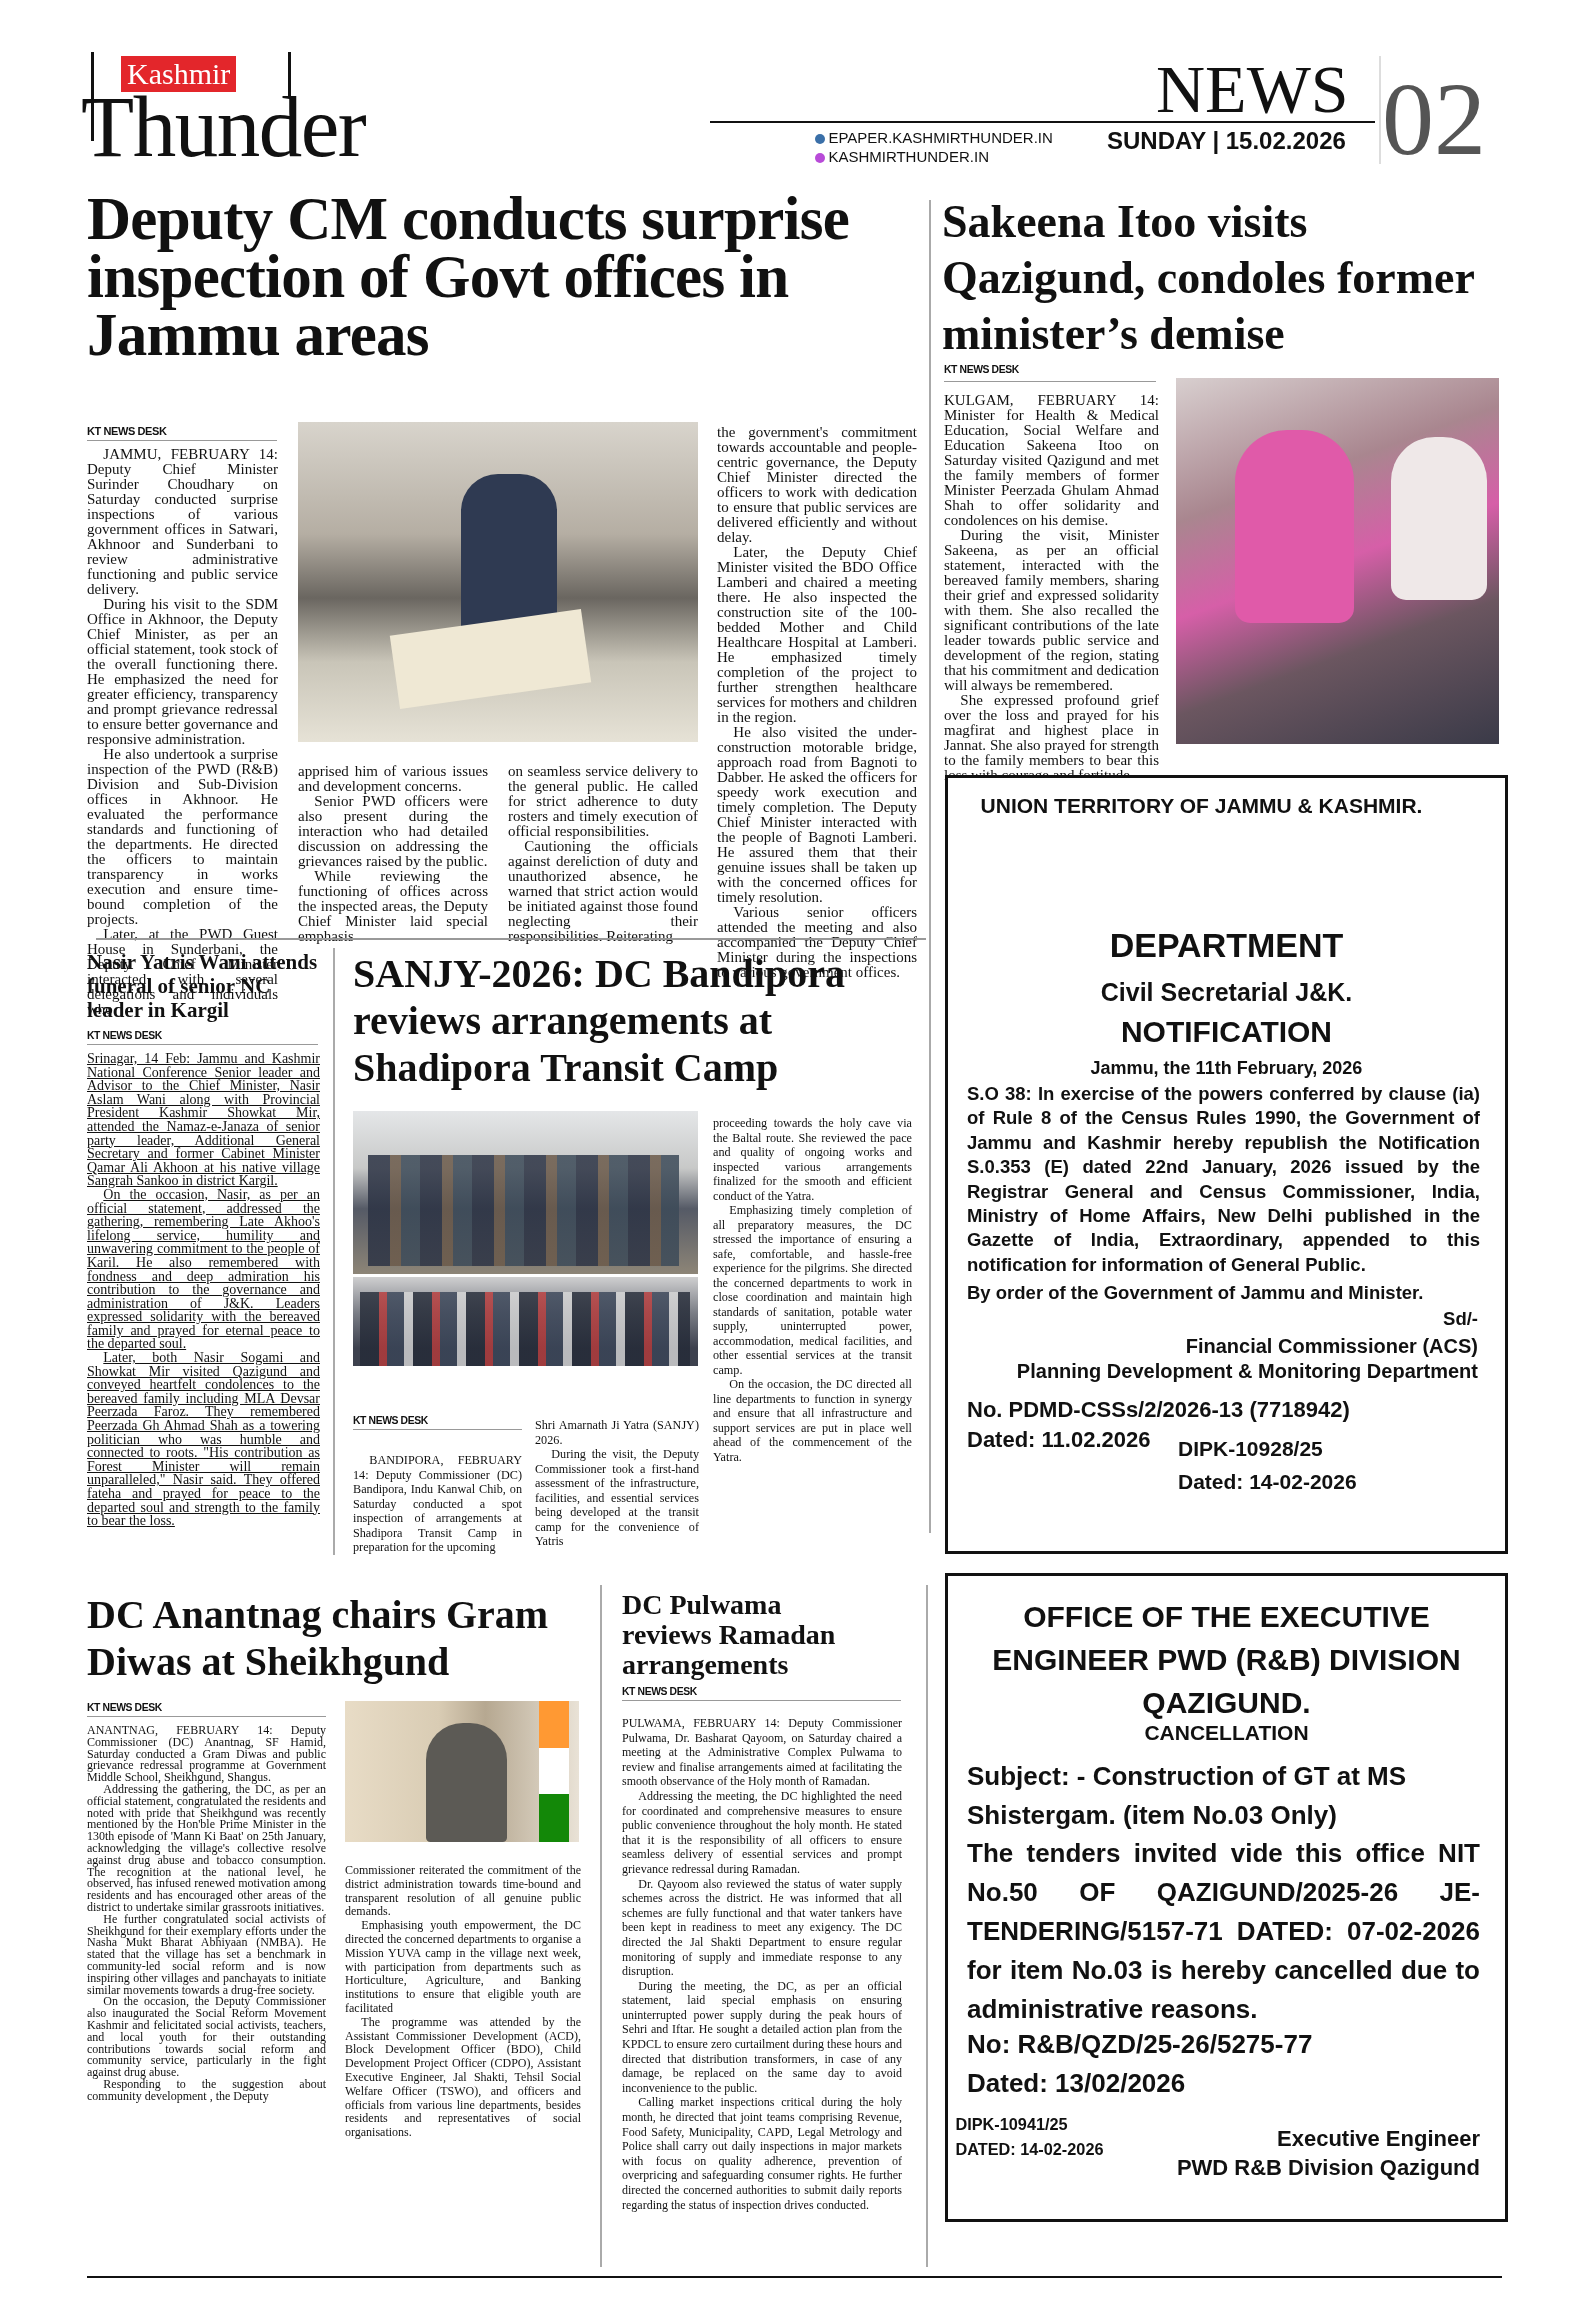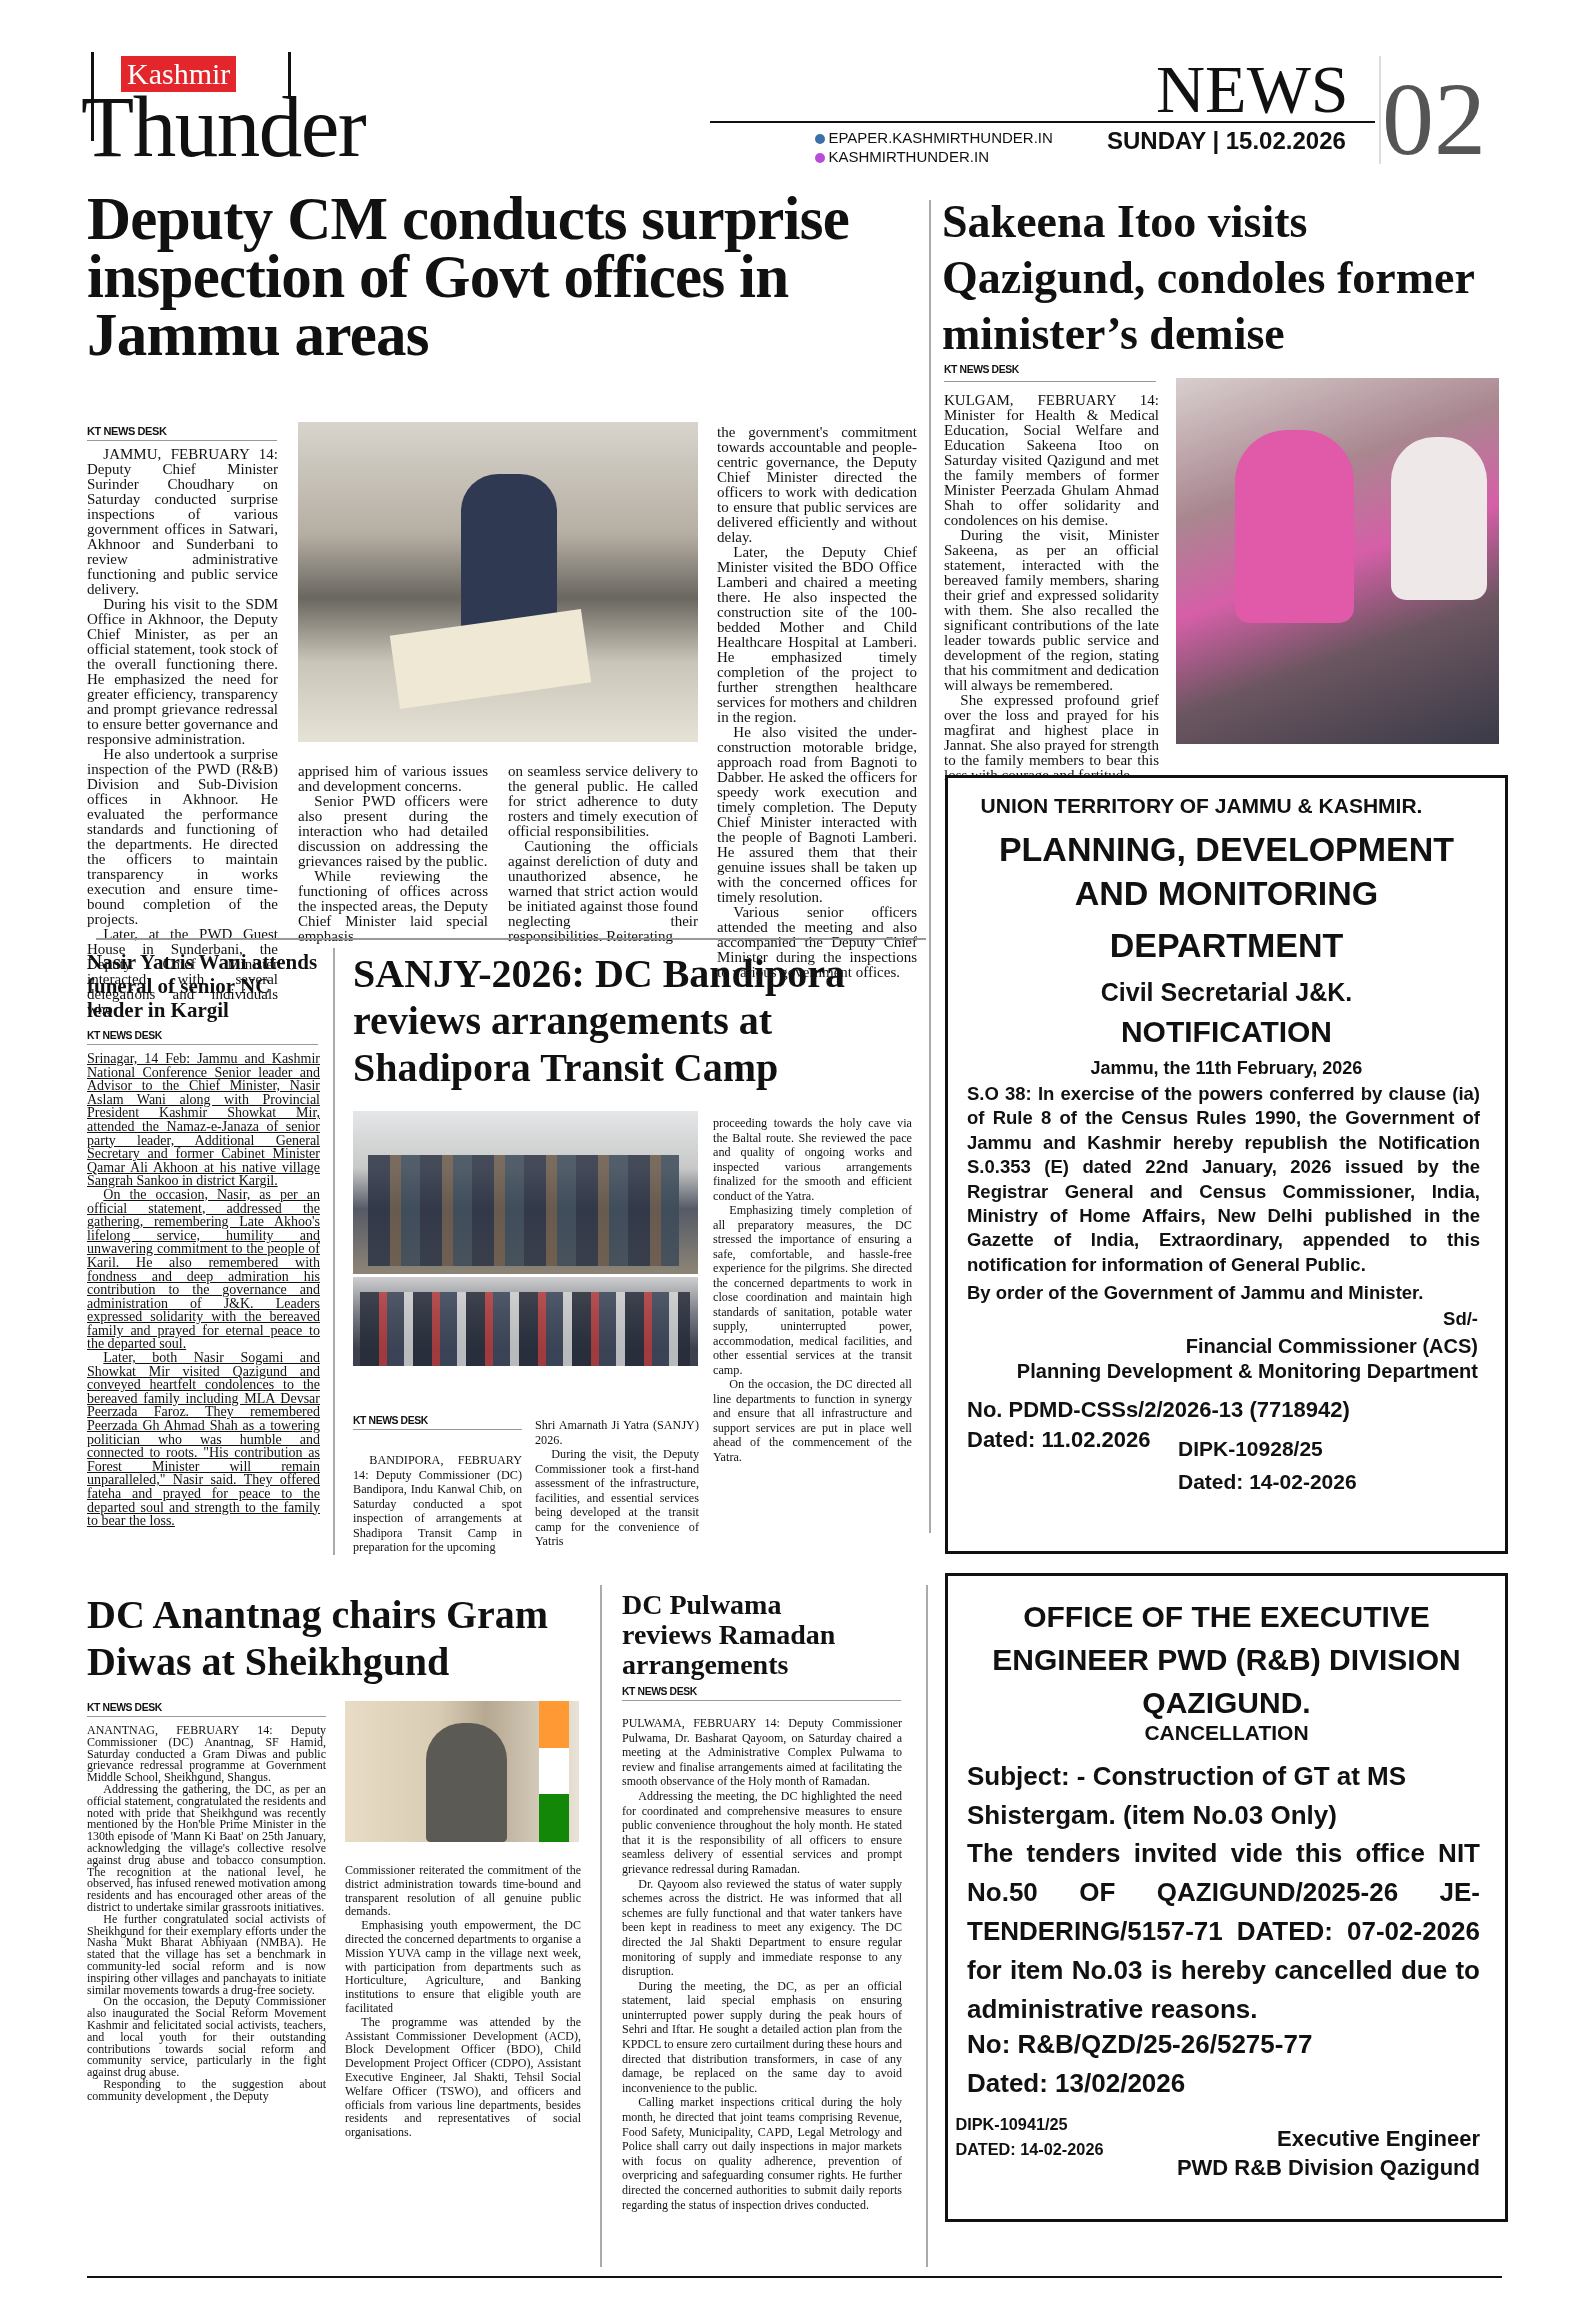--- a/index.html
+++ b/index.html
@@ -89,21 +89,20 @@
   <p>During the visit, Minister Sakeena, as per an official statement, interacted with the bereaved family members, sharing their grief and expressed solidarity with them. She also recalled the significant contributions of the late leader towards public service and development of the region, stating that his commitment and dedication will always be remembered.</p>
   <p>She expressed profound grief over the loss and prayed for his magfirat and highest place in Jannat. She also prayed for strength to the family members to bear this loss with courage and fortitude.</p>
 </div>
 <div class="abs photo" style="left:1176px;top:378px;width:323px;height:366px;background:linear-gradient(160deg,#d8cfcf 0%,#a9868f 30%,#d65fa8 50%,#6b5660 70%,#3a3a48 100%);">
   <div class="abs" style="left:59px;top:52px;width:119px;height:193px;background:#e05aa9;border-radius:52px 52px 15px 15px;"></div>
   <div class="abs" style="left:215px;top:59px;width:96px;height:163px;background:#efe8e8;border-radius:44px 44px 15px 15px;"></div>
 </div>
 
 <div class="abs ad-box" style="left:945px;top:775px;width:557px;height:773px;">
   <div class="abs ad-center" style="left:0;top:16.3px;width:507px;font-size:21px;font-weight:bold;">UNION TERRITORY OF JAMMU &amp; KASHMIR.</div>
-  <div class="abs ad-center" style="left:37px;top:49px;width:483px;font-size:34px;font-weight:bold;line-height:44px;">PLANNING, DEVELOPMENT AND MONITORING</div>
   <div class="abs ad-center" style="left:0;top:148px;width:557px;font-size:34px;font-weight:bold;">DEPARTMENT</div>
   <div class="abs ad-center cond" style="left:0;top:200px;width:557px;font-size:25px;font-weight:bold;">Civil Secretarial J&amp;K.</div>
   <div class="abs ad-center cond" style="left:0;top:237px;width:557px;font-size:30px;font-weight:bold;">NOTIFICATION</div>
   <div class="abs ad-center cond" style="left:0;top:280px;width:557px;font-size:18px;font-weight:bold;">Jammu, the 11th February, 2026</div>
   <div class="abs cond" style="left:19px;top:304px;width:513px;font-size:18.5px;font-weight:bold;line-height:24.4px;text-align:justify;">S.O 38: In exercise of the powers conferred by clause (ia) of Rule 8 of the Census Rules 1990, the Government of Jammu and Kashmir hereby republish the Notification S.0.353 (E) dated 22nd January, 2026 issued by the Registrar General and Census Commissioner, India, Ministry of Home Affairs, New Delhi published in the Gazette of India, Extraordinary, appended to this notification for information of General Public.</div>
   <div class="abs cond" style="left:19px;top:504px;width:513px;font-size:18.5px;font-weight:bold;">By order of the Government of Jammu and Minister.</div>
   <div class="abs cond" style="left:19px;top:530px;width:511px;font-size:18.5px;font-weight:bold;text-align:right;">Sd/-</div>
   <div class="abs cond" style="left:19px;top:557px;width:511px;font-size:20px;font-weight:bold;text-align:right;">Financial Commissioner (ACS)</div>
   <div class="abs cond" style="left:19px;top:582px;width:511px;font-size:20px;font-weight:bold;text-align:right;">Planning Development &amp; Monitoring Department</div>
   <div class="abs cond" style="left:19px;top:619px;width:511px;font-size:22px;font-weight:bold;">No. PDMD-CSSs/2/2026-13 (7718942)</div>

